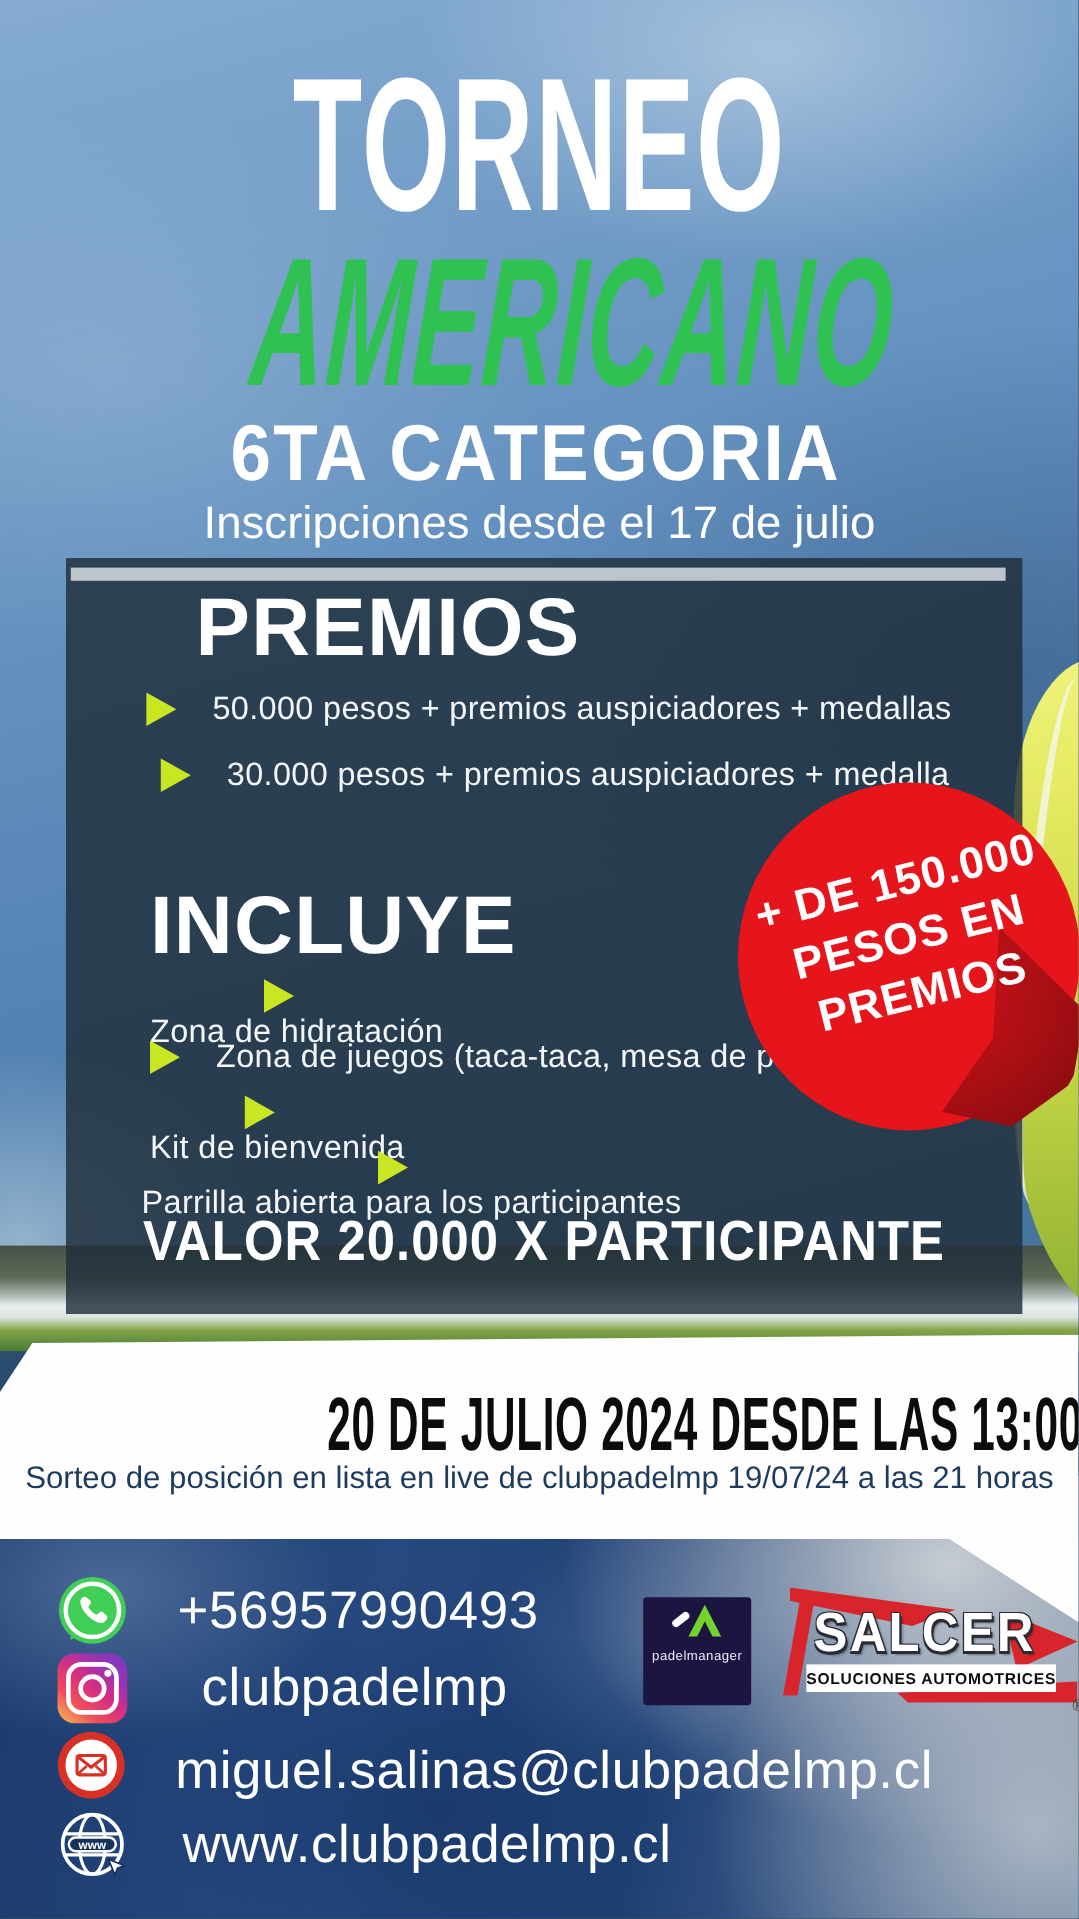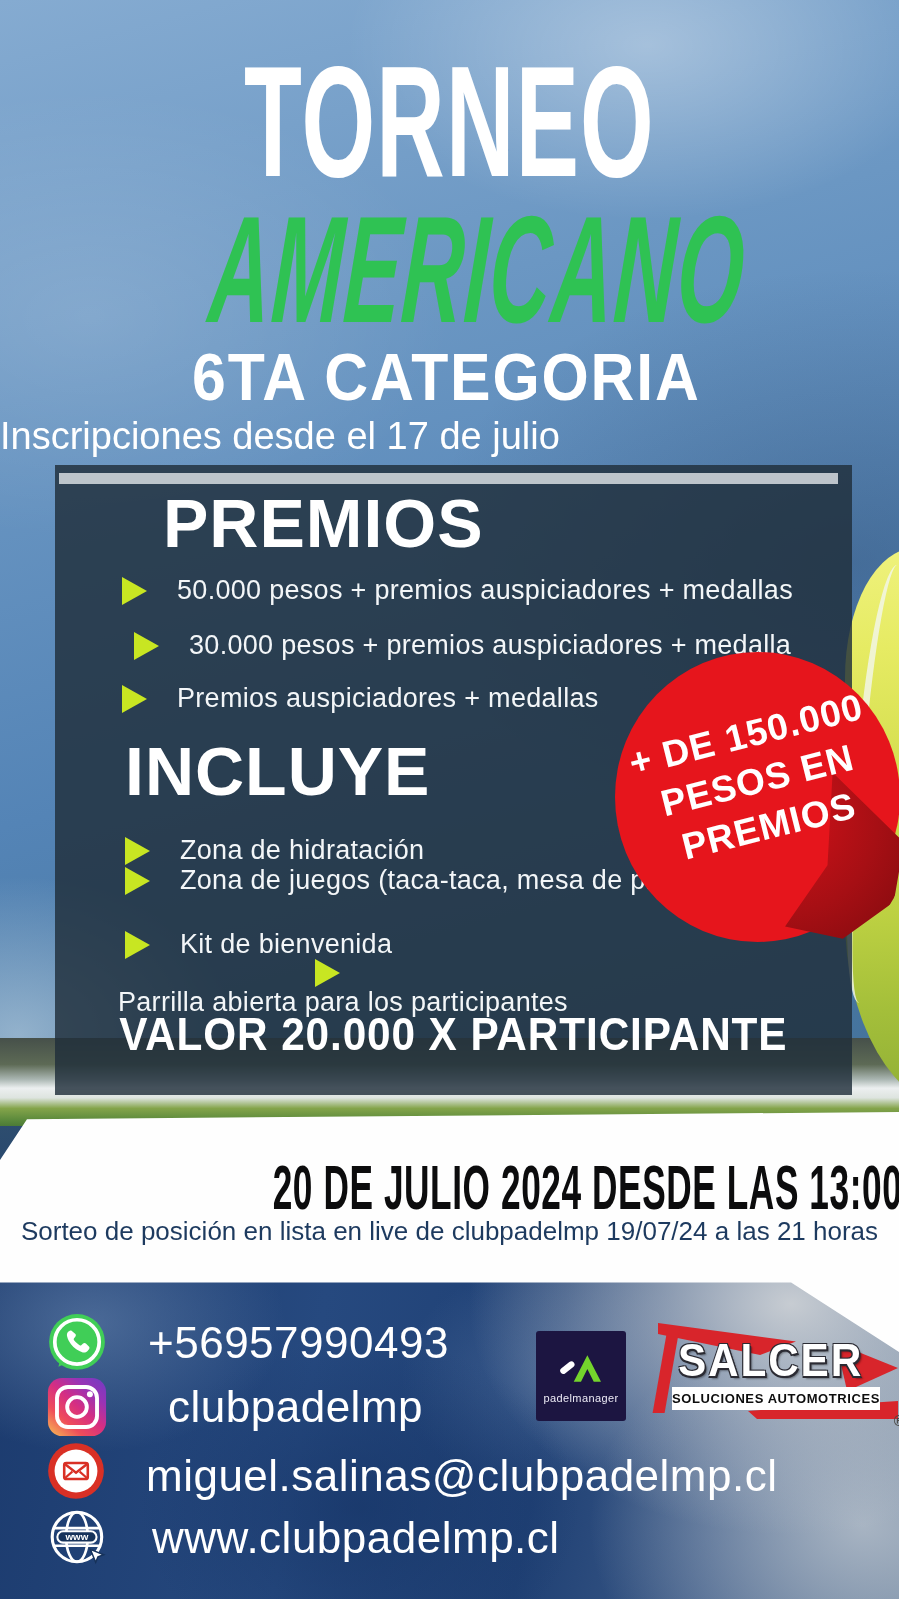--- a/index.html
+++ b/index.html
@@ -36,21 +36,21 @@
   .ball::after{content:"";position:absolute;left:10px;top:16px;width:40px;height:440px;
     border-left:7px solid rgba(243,246,238,.8);border-radius:50%/42%;transform:rotate(5deg);}
 
   
   .title1{left:0;top:42px;width:899px;text-align:center;color:#fff;font-weight:700;font-size:158px;line-height:1;}
   .title1 .cond{transform:scale(.60,1);letter-spacing:2px;}
   .title2{left:0;top:193px;width:899px;text-align:center;color:#2fc253;font-weight:700;font-style:italic;font-size:152px;line-height:1;}
   .title2 .cond{transform:scale(.56,1) skewX(-6deg);letter-spacing:2px;}
   .category{left:0;top:344px;width:892px;text-align:center;color:#fff;font-weight:700;font-size:66px;line-height:1;}
   .category .cond{transform:scale(.92,1);letter-spacing:2px;}
-  .registration{left:0;top:414px;width:899px;color:#fff;font-weight:400;font-size:38px;line-height:1.2;}
+  .registration{left:0;top:414px;width:899px;text-align:center;color:#fff;font-weight:400;font-size:38px;line-height:1.2;}
 
   
   .panel{left:55px;top:465px;width:797px;height:630px;background:rgba(32,46,59,.82);}
   .panel-strip{position:absolute;left:4px;top:8px;width:779px;height:11px;background:rgba(202,208,214,.92);}
   .sec-heading{position:absolute;color:#fff;font-weight:700;font-size:68px;line-height:1;letter-spacing:1px;}
   .h-premios{left:108px;top:24px;}
   .h-incluye{left:70px;top:272px;}
   .row{position:absolute;display:flex;align-items:center;}
   .tri{width:0;height:0;border-left:25px solid #c8e622;border-top:14px solid transparent;border-bottom:14px solid transparent;margin-right:30px;}
   .itx{color:#f3f6f8;font-size:27px;font-weight:400;letter-spacing:.3px;white-space:nowrap;}
@@ -72,21 +72,21 @@
   .band-headline .cond{transform:scale(.56,1);letter-spacing:1px;}
   .band-sub{position:absolute;left:0;top:104px;width:100%;text-align:center;color:#1d3a5f;font-weight:500;font-size:26px;}
 
   
   .contact-row{position:absolute;left:46px;display:flex;align-items:center;z-index:7;}
   .contact-row .ictext{color:#fff;font-size:44px;font-weight:400;letter-spacing:.5px;margin-left:40px;white-space:nowrap;}
   .cicon{display:block;}
 
   
   .pm-card{left:536px;top:1331px;width:90px;height:90px;background:#1c1541;border-radius:3px;z-index:7;
-    display:flex;flex-direction:column;align-items:center;justify-content:center;}
+    display:flex;flex-direction:column;align-items:center;justify-content:flex-start;}
   .pm-label{color:#eceaf5;font-size:11px;letter-spacing:.4px;margin-top:3px;}
   .salcer{left:658px;top:1323px;width:240px;height:96px;z-index:7;}
   .s-flag{position:absolute;left:0;top:0;width:138px;height:32px;background:#d8252b;
     clip-path:polygon(0 0,100% 58%,74% 100%,0 34%);}
   .s-bar{position:absolute;left:2px;top:6px;width:12px;height:84px;background:#d8252b;transform:skewX(-10deg);}
   .s-arrow{position:absolute;right:0;top:20px;width:62px;height:48px;background:#d8252b;
     clip-path:polygon(0 0,100% 52%,18% 100%);}
   .s-swoosh{position:absolute;right:0;bottom:0;width:150px;height:18px;background:#d8252b;
     clip-path:polygon(0 55%,100% 0,100% 100%,6% 100%);}
   .s-name{position:absolute;left:20px;top:14px;color:#fff;font-weight:700;font-size:46px;line-height:1;letter-spacing:2px;
@@ -117,35 +117,31 @@
 
     <div class="sec-heading h-premios">PREMIOS</div>
     <div class="row" style="left:67px;top:110px;">
       <span class="tri"></span>
       <span class="itx">50.000 pesos + premios auspiciadores + medallas</span>
     </div>
     <div class="row" style="left:79px;top:165px;text-align:center;">
       <span class="tri"></span>
       <span class="itx">30.000 pesos + premios auspiciadores + medalla</span>
     </div>
-    <div class="row" style="left:67px;top:218px;">
-      <span class="tri"></span>
-      <span class="itx">Premios auspiciadores + medallas</span>
-    </div>
 
     <div class="sec-heading h-incluye">INCLUYE</div>
-    <div class="row" style="left:70px;top:370px;">
+    <div class="row" style="left:70px;top:351px;flex-direction:column;">
       <span class="tri"></span>
       <span class="itx">Zona de hidratación</span>
     </div>
     <div class="row" style="left:70px;top:400px;">
       <span class="tri"></span>
       <span class="itx">Zona de juegos (taca-taca, mesa de ping pong)</span>
     </div>
-    <div class="row" style="left:70px;top:464px;">
+    <div class="row" style="left:70px;top:448px;flex-direction:column;">
       <span class="tri"></span>
       <span class="itx">Kit de bienvenida</span>
     </div>
     <div class="row" style="left:63px;top:494px;flex-direction:column;">
       <span class="tri"></span>
       <span class="itx">Parrilla abierta para los participantes</span>
     </div>
 
     <div class="valor"><span class="cond">VALOR 20.000 X PARTICIPANTE</span></div>
   </div>

